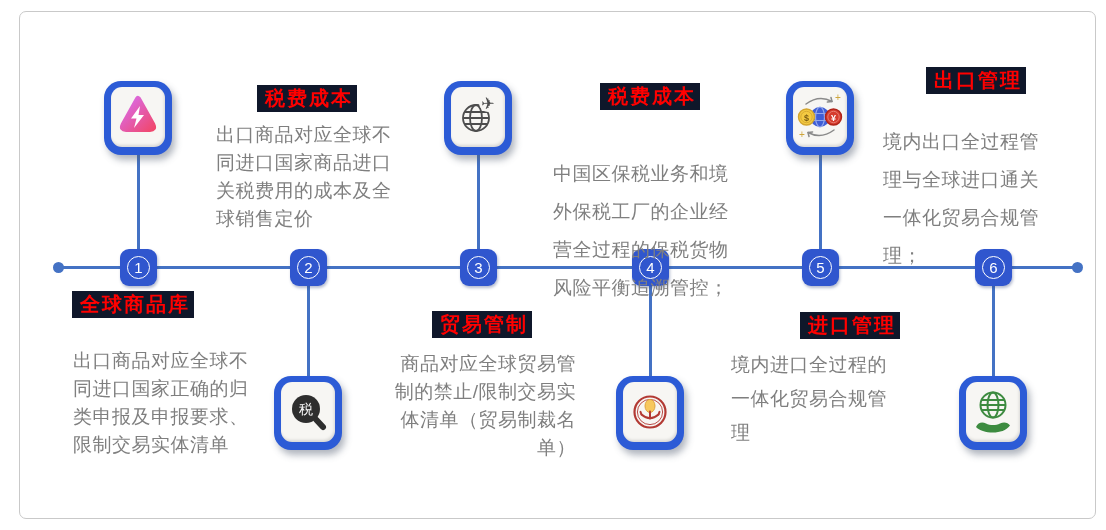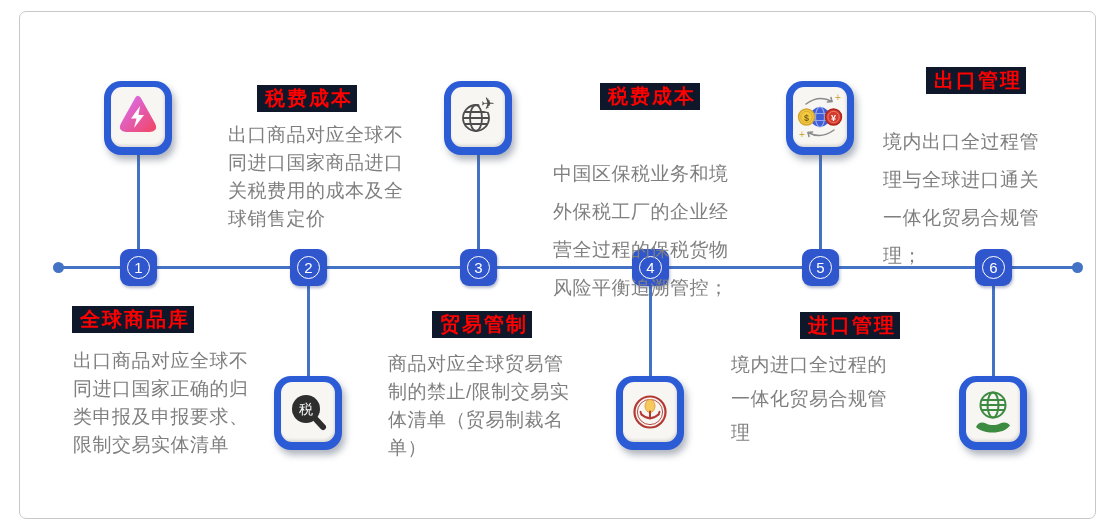--- a/index.html
+++ b/index.html
@@ -145,26 +145,26 @@
     <svg width="54" height="60" viewBox="0 0 54 60">
       <g stroke="#3d8b40" stroke-width="2" fill="none">
         <circle cx="27" cy="23" r="12.5"></circle>
         <ellipse cx="27" cy="23" rx="5.5" ry="12.5"></ellipse>
         <path d="M15.5 18 H38.5 M14.5 23 H39.5 M15.5 28 H38.5"></path>
       </g>
       <path d="M10 45 C12 40.5 16 39.5 20 41.5 C24 43.5 30 43.5 34 41.5 C38 39.5 42 40.5 44 43.5 C40 48.5 34 50.5 27 50.5 C20 50.5 13 48.5 10 45 Z" fill="#3d8b40"></path>
     </svg>
   </div>
 
-  <div class="title" style="left:72px;top:306px;"><span class="hl">全球商品库</span></div>
+  <div class="title" style="left:72px;top:291px;"><span class="hl">全球商品库</span></div>
   <div class="title" style="left:257px;top:85px;"><span class="hl">税费成本</span></div>
   <div class="title" style="left:432px;top:311px;"><span class="hl">贸易管制</span></div>
   <div class="title" style="left:600px;top:83px;"><span class="hl">税费成本</span></div>
   <div class="title" style="left:800px;top:312px;"><span class="hl">进口管理</span></div>
   <div class="title" style="left:926px;top:67px;border-radius:6px;"><span class="hl">出口管理</span></div>
 
   <div class="desc lh28" style="left:73px;top:347px;width:182px;">出口商品对应全球不同进口国家正确的归类申报及申报要求、限制交易实体清单</div>
-  <div class="desc lh28" style="left:228px;top:121px;width:182px;font-family:Liberation Serif, serif;">出口商品对应全球不同进口国家商品进口关税费用的成本及全球销售定价</div>
-  <div class="desc lh28" style="left:388px;top:350px;width:188px;">商品对应全球贸易管制的禁止/限制交易实体清单（贸易制裁名单）</div>
+  <div class="desc lh28" style="left:216px;top:121px;width:182px;font-family:Liberation Serif, serif;">出口商品对应全球不同进口国家商品进口关税费用的成本及全球销售定价</div>
+  <div class="desc lh28" style="left:388px;top:350px;width:188px;text-align:right;">商品对应全球贸易管制的禁止/限制交易实体清单（贸易制裁名单）</div>
   <div class="desc lh38" style="left:553px;top:119px;width:182px;margin-top:36px;">中国区保税业务和境外保税工厂的企业经营全过程的保税货物风险平衡追溯管控；</div>
   <div class="desc lh34" style="left:731px;top:348px;width:164px;">境内进口全过程的一体化贸易合规管理</div>
   <div class="desc lh38" style="left:883px;top:123px;width:164px;">境内出口全过程管理与全球进口通关一体化贸易合规管理；</div>
 </div>
 
 </body></html>

